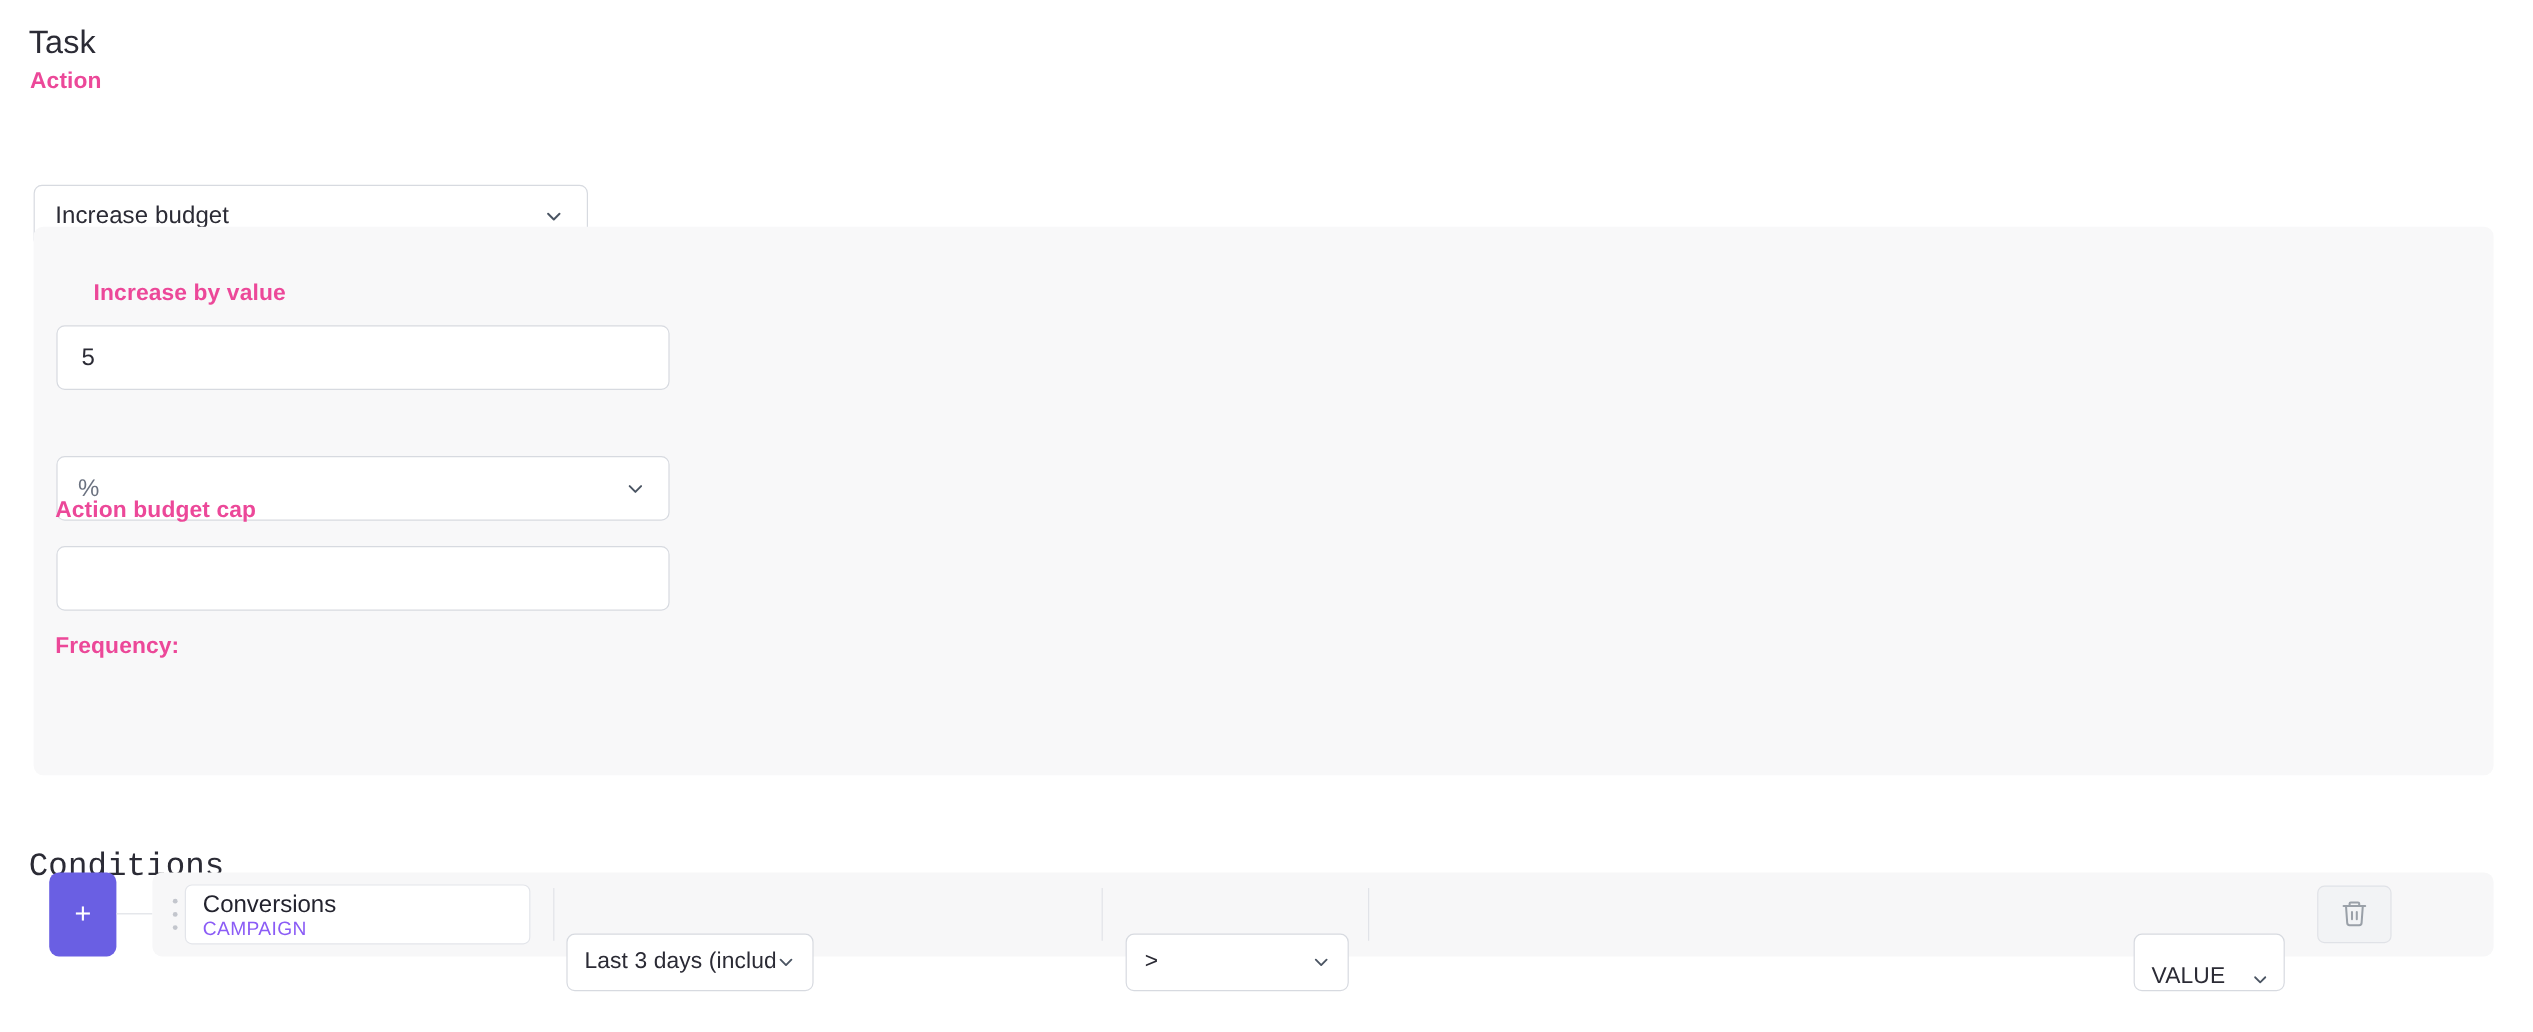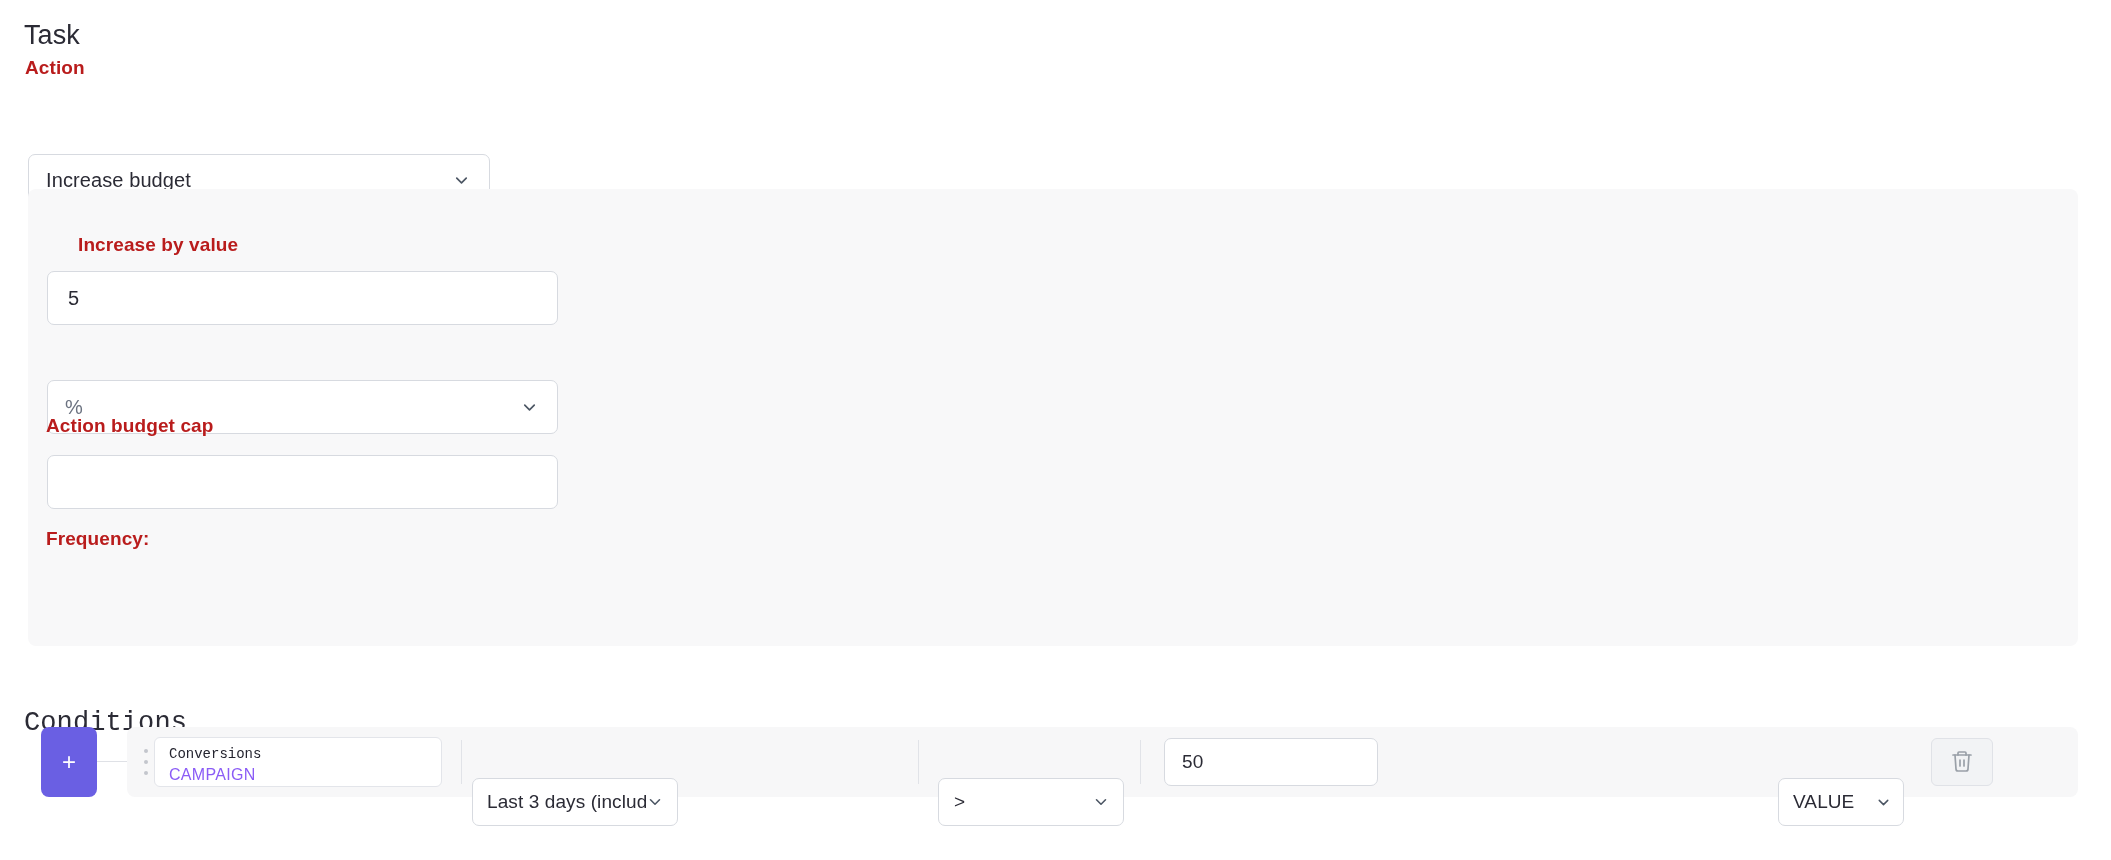--- a/index.html
+++ b/index.html
@@ -17,21 +17,21 @@
     position: absolute;
     font-size: 27px;
     font-weight: 400;
     color: #2b2b35;
     letter-spacing: .1px;
     white-space: nowrap;
   }
   .field-label {
     font-size: 19px;
     font-weight: 700;
-    color: #b91c1c;
+    color: #ec4899;
     letter-spacing: .1px;
     white-space: nowrap;
   }
 
   
   .sel, .txt {
     position: absolute;
     background: #ffffff;
     border: 1px solid #d7dae0;
     border-radius: 7px;
@@ -87,21 +87,21 @@
     cursor: grab;
   }
   .drag-handle i { width: 4px; height: 4px; border-radius: 50%; background: #c3c6cd; display:block; }
 
   .metric-box {
     position: absolute; left: 27px; top: 10px;
     width: 288px; height: 50px;
     background: #ffffff; border: 1px solid #e3e5ea; border-radius: 6px;
     padding: 5px 0 0 14px; cursor: pointer;
   }
-  .metric-name { font-size: 14px; color: #23232e; line-height: 22px; white-space: nowrap; font-family: Liberation Mono, monospace; }
+  .metric-name { font-size: 20px; color: #23232e; line-height: 22px; white-space: nowrap; }
   .metric-scope { font-size: 16px; color: #8b5cf6; line-height: 19px; letter-spacing: .3px; white-space: nowrap; }
 
   .vsep { position: absolute; top: 13px; width: 1px; height: 44px; background: #e1e3e8; }
 
   .trash-btn {
     position: absolute;
     width: 62px; height: 48px; top: 11px;
     background: #f2f3f5; border: 1px solid #e0e2e7; border-radius: 6px;
     display: flex; align-items: center; justify-content: center;
     cursor: pointer; padding: 0;
@@ -193,25 +193,22 @@
         <span class="sel-txt" style="padding-left:15px;">&gt;</span>
         <span class="chev" style="padding-right:13px;">
           <svg class="chev-svg" width="18" height="18" viewBox="0 0 24 24" fill="none" stroke="#4b5563" stroke-width="2.1" stroke-linecap="round" stroke-linejoin="round">
             <polyline points="6 9 12 15 18 9"></polyline>
           </svg>
         </span>
       </div>
 
       <div class="vsep" style="left:1013px;"></div>
 
-      <div class="txt" style="left:1037px; top:11px; width:214px; height:48px; font-size:19px;">
-        <span class="txt-val" style="padding-left:17px;">50</span>
-      </div>
-
-      <div class="sel" style="left:1651px; top:11px; width:126px; height:48px; font-size:19px;">
+
+      <div class="sel" style="left:1651px; top:11px; width:126px; height:48px; font-size:19px;align-items:flex-end;">
         <span class="sel-txt" style="padding-left:14px;">VALUE</span>
         <span class="chev" style="padding-right:11px;">
           <svg class="chev-svg" width="17" height="17" viewBox="0 0 24 24" fill="none" stroke="#4b5563" stroke-width="2.1" stroke-linecap="round" stroke-linejoin="round">
             <polyline points="6 9 12 15 18 9"></polyline>
           </svg>
         </span>
       </div>
 
       <button class="trash-btn" style="left:1804px;">
         <span>

